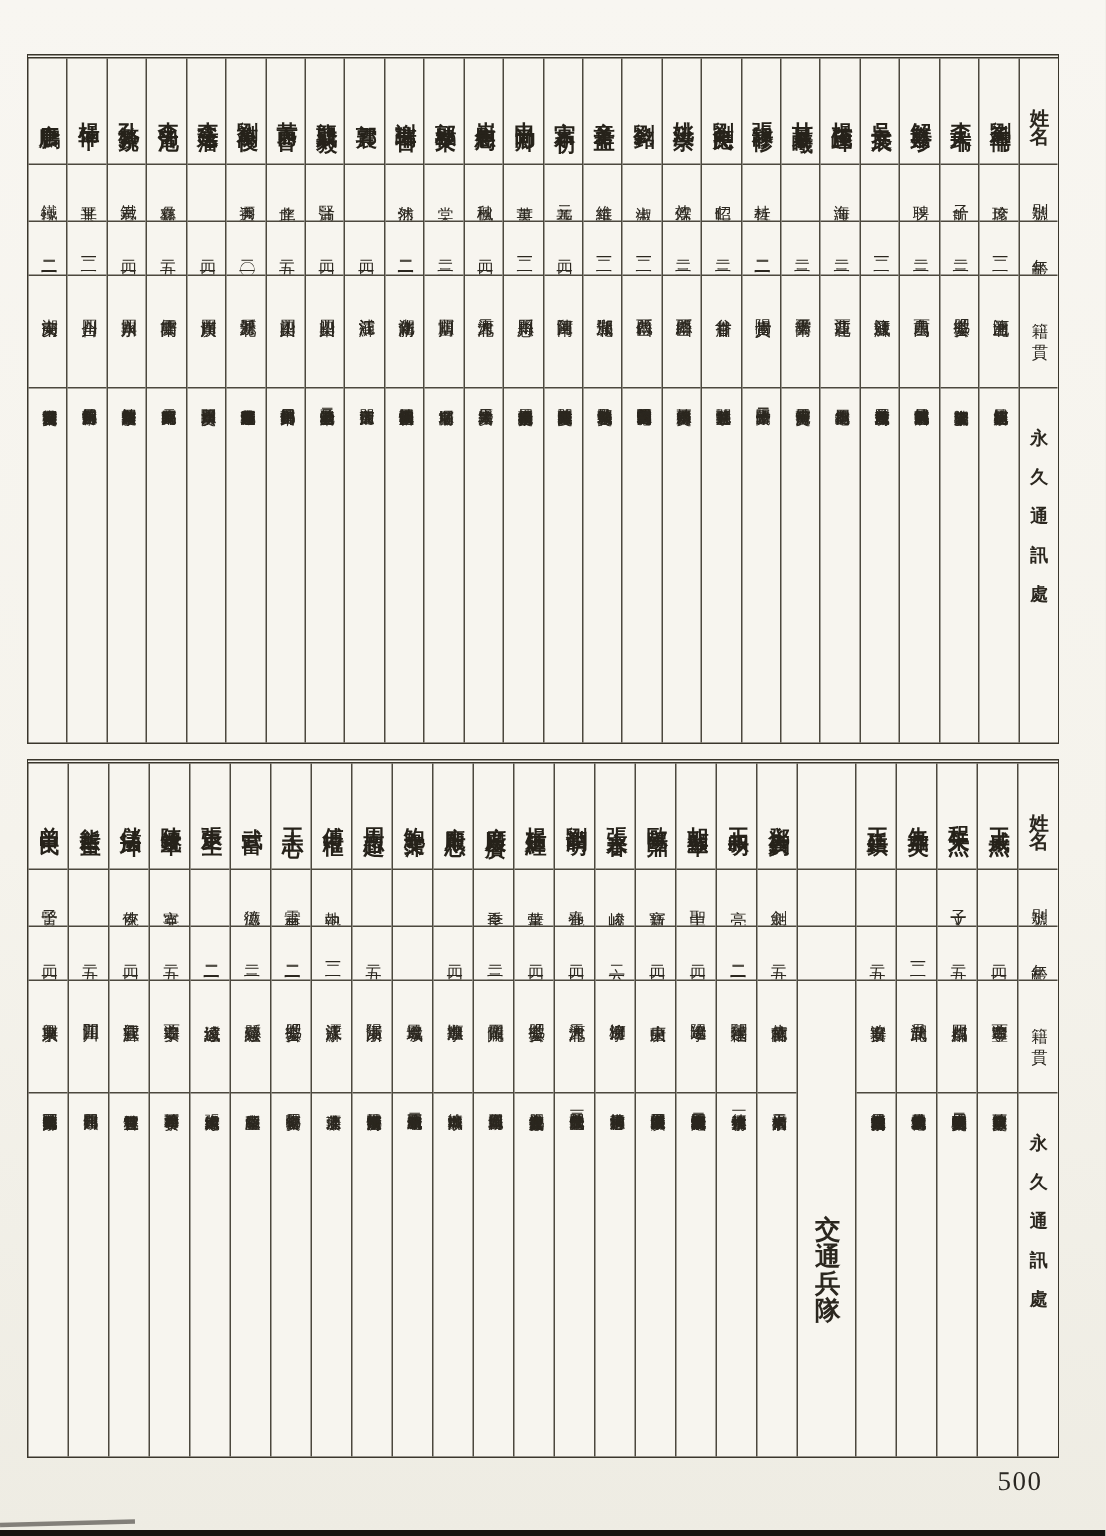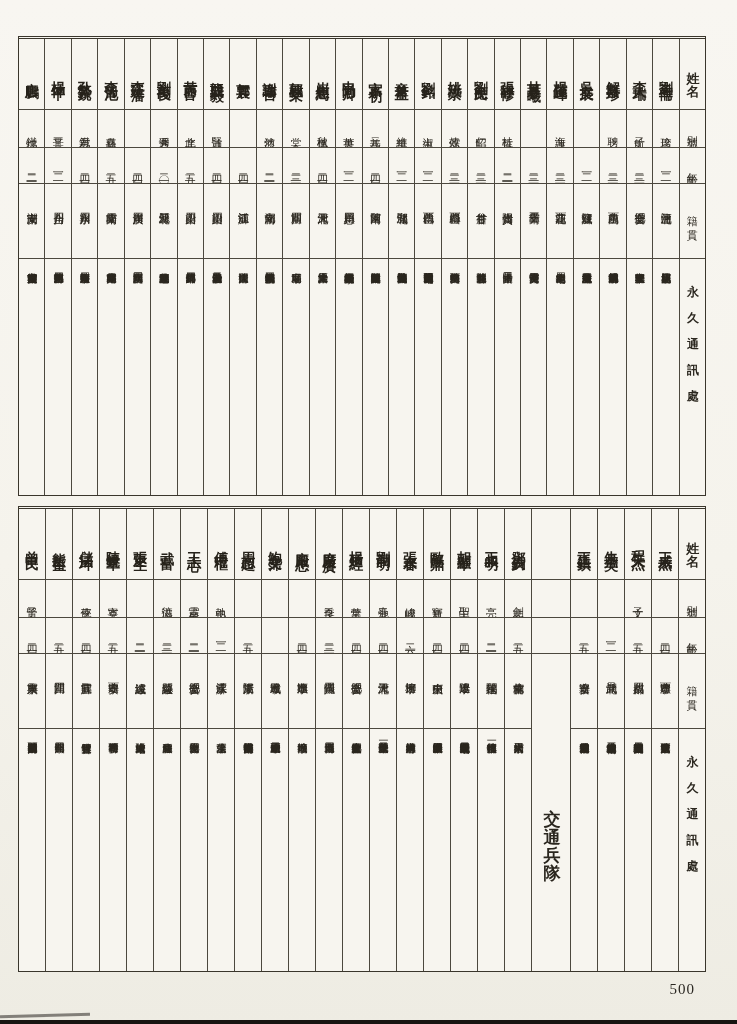--- a/index.html
+++ b/index.html
@@ -48,21 +48,21 @@
   .place-t{font-size:11px;height:34px;line-height:13px;}
   .addr-t{display:block;font-size:10px;line-height:12px;height:100%;margin:0 auto;}
   .hdr-name{font-size:13px;font-weight:700;letter-spacing:12px;}
   .hdr-sm{font-size:11px;letter-spacing:2px;}
   .hdr-place{font-size:11px;letter-spacing:14px;}
   .hdr-addr{font-size:12px;font-weight:600;letter-spacing:26px;padding-top:10px;}
   .section-t{font-size:17px;font-weight:700;letter-spacing:18px;padding-top:130px;}
   .col-section .c-merged{align-items:flex-start;justify-content:center;}
   .pageno{
     position:absolute;right:42px;bottom:26px;
-    font-size:15px;letter-spacing:1px;color:#2a2722;
+    font-size:18px;letter-spacing:1px;color:#2a2722;
   }
   .scan-edge-bottom{
     position:absolute;left:0;right:0;bottom:0;height:4px;background:#171411;
   }
   .scan-smudge{
     position:absolute;left:0;bottom:7px;width:90px;height:3px;
     background:#2a2722;opacity:.55;transform:rotate(-1.5deg);
   }
 </style>
 </head>

